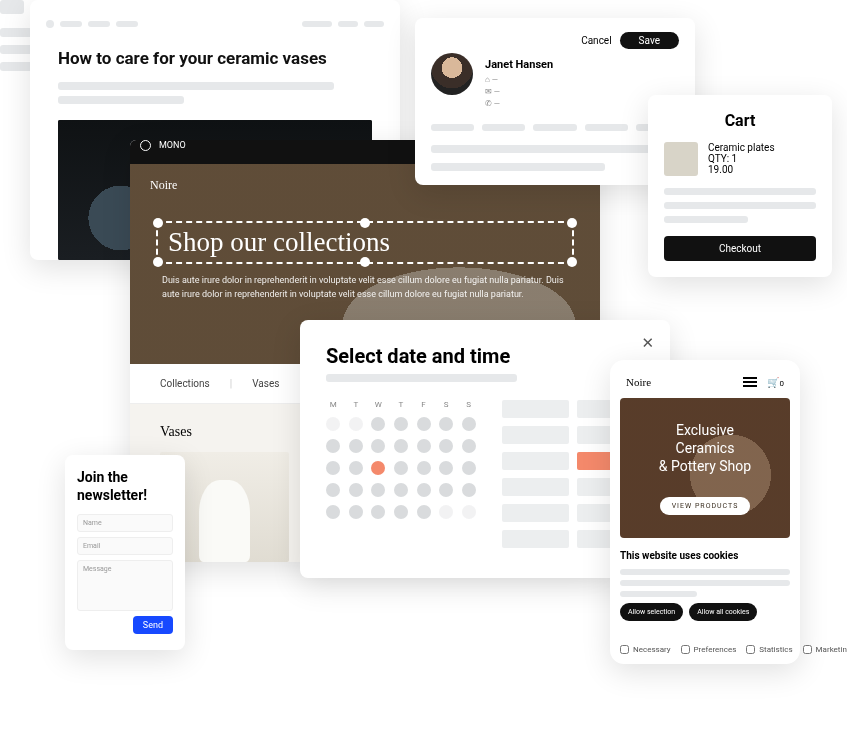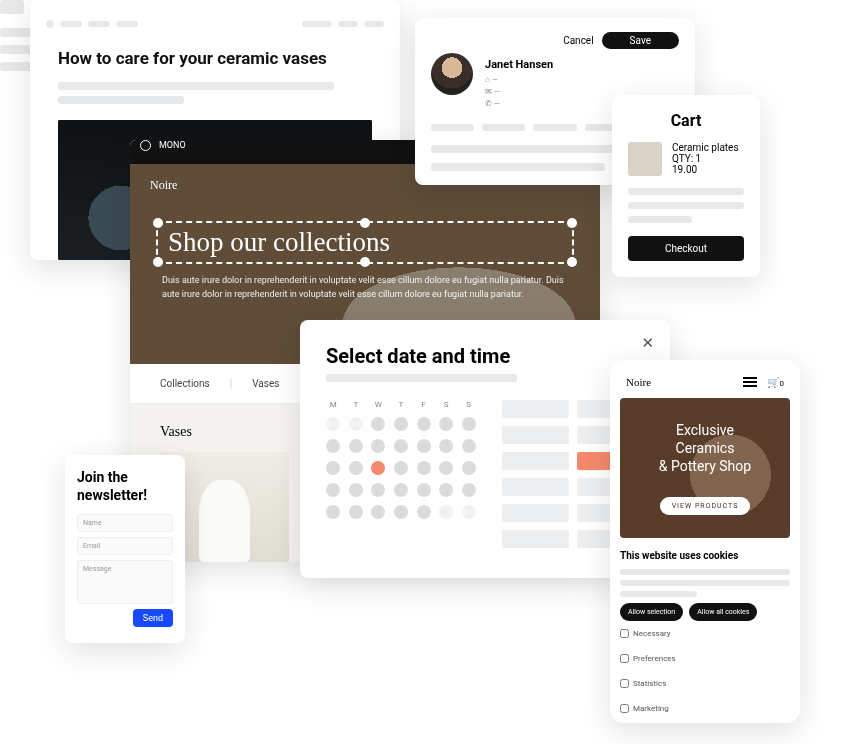--- a/index.html
+++ b/index.html
@@ -38,36 +38,36 @@
 #editor .vase::after{content:"";position:absolute;bottom:0;left:30%;width:40%;height:75%;background:#fafaf7;border-radius:40% 40% 8% 8%}
 
 
 #skel{left:10px;top:295px;width:120px;background:transparent;box-shadow:none}
 #skel .ph{height:9px;margin-bottom:8px}
 
 
 #news{left:65px;top:455px;width:120px;padding:14px 12px 16px}
 #news h3{font-size:14px;font-weight:700;line-height:1.25;margin-bottom:10px}
 #news .field{border:1px solid #eee;border-radius:3px;padding:4px 5px;font-size:7px;color:#999;margin-bottom:5px;background:#fafafa}
-#news .msg{height:44px}
+#news .msg{height:51px}
 #news .send{background:#1749ff;color:#fff;border:none;border-radius:4px;font-size:9px;padding:4px 10px;float:right;font-weight:400}
 
 
 #profile{left:415px;top:18px;width:280px;padding:14px 16px}
 #profile .actions{display:flex;justify-content:flex-end;gap:8px;align-items:center;font-size:10px}
-#profile .save{background:#111;color:#fff;padding:3px 28px;border-radius:10px;border:none;font-size:10px}
+#profile .save{background:#111;color:#fff;padding:3px 19px;border-radius:10px;border:none;font-size:10px}
 #profile .row{display:flex;gap:12px;margin-top:4px}
 #profile .avatar{width:42px;height:42px;border-radius:50%;background:radial-gradient(circle at 50% 35%,#d9b89a 0 30%,#3a2e28 30% 60%,#222 60%)}
 #profile .info strong{font-size:11px}
 #profile .meta{font-size:8px;color:#888;line-height:1.5;margin-top:2px}
 #profile .tabs{display:flex;gap:8px;margin-top:14px}
 #profile .tabs .ph{height:7px;flex:1}
 
 
-#cart{left:612px;top:95px;width:148px;padding:16px}
+#cart{left:648px;top:95px;width:184px;padding:16px}
 #cart h3{text-align:center;font-size:16px;margin-bottom:12px}
 #cart .item{display:flex;gap:10px;font-size:10px;margin-bottom:12px}
 #cart .thumb{width:34px;height:34px;background:#d8d4c8;border-radius:3px}
 #cart .lines .ph{height:7px;margin-bottom:7px}
 #cart .checkout{width:100%;background:#111;color:#fff;border:none;padding:7px;border-radius:4px;font-size:10px;margin-top:6px}
 
 
 #datetime{left:300px;top:320px;width:370px;padding:24px 26px 30px}
 #datetime .close{position:absolute;top:14px;right:16px;font-size:15px;color:#555;cursor:pointer}
 #datetime h3{font-size:20px;font-weight:700;margin-bottom:6px}
@@ -90,21 +90,21 @@
 #mobile .burger{display:inline-block;width:14px;height:10px;background:linear-gradient(#000,#000) 0 0/100% 2px no-repeat,linear-gradient(#000,#000) 0 4px/100% 2px no-repeat,linear-gradient(#000,#000) 0 8px/100% 2px no-repeat}
 #mobile .cartico{font-size:10px}
 #mobile .mhero{height:140px;border-radius:4px;background:linear-gradient(rgba(70,45,30,.55),rgba(70,45,30,.55)),radial-gradient(circle at 65% 55%,#c9a888 0 30%,#6e4f38 30%);color:#fff;display:flex;flex-direction:column;align-items:center;justify-content:center;text-align:center;font-family:Georgia,serif}
 #mobile .mhero h4{font-size:14px;font-weight:400;line-height:1.3}
 #mobile .vp{background:#fff;color:#3a2e20;font-size:7px;letter-spacing:1px;padding:5px 12px;border-radius:12px;border:none;margin-top:22px}
 #mobile .cookies{margin-top:12px;font-size:10px;font-weight:700}
 #mobile .clines{margin-top:8px}
 #mobile .clines .ph{height:6px;margin-bottom:5px}
 #mobile .cbtns{display:flex;gap:6px;margin-top:6px}
 #mobile .cbtn{background:#111;color:#fff;border:none;font-size:7px;padding:5px 8px;border-radius:9px}
-#mobile .checks{display:grid;grid-template-columns:1fr;gap:16px 10px;margin-top:8px;font-size:8px;color:#555}
+#mobile .checks{display:grid;grid-template-columns:1fr 1fr 1fr 1fr;gap:4px 10px;margin-top:24px;font-size:8px;color:#555}
 #mobile .checks label{display:flex;gap:4px;align-items:center}
 #mobile .checks input{width:9px;height:9px}
 </style>
 </head>
 <body>
 
 <div id="blog" class="card">
   <div class="browser-bar">
     <span class="dot"></span>
     <span class="dash" style="width:22px"></span>

